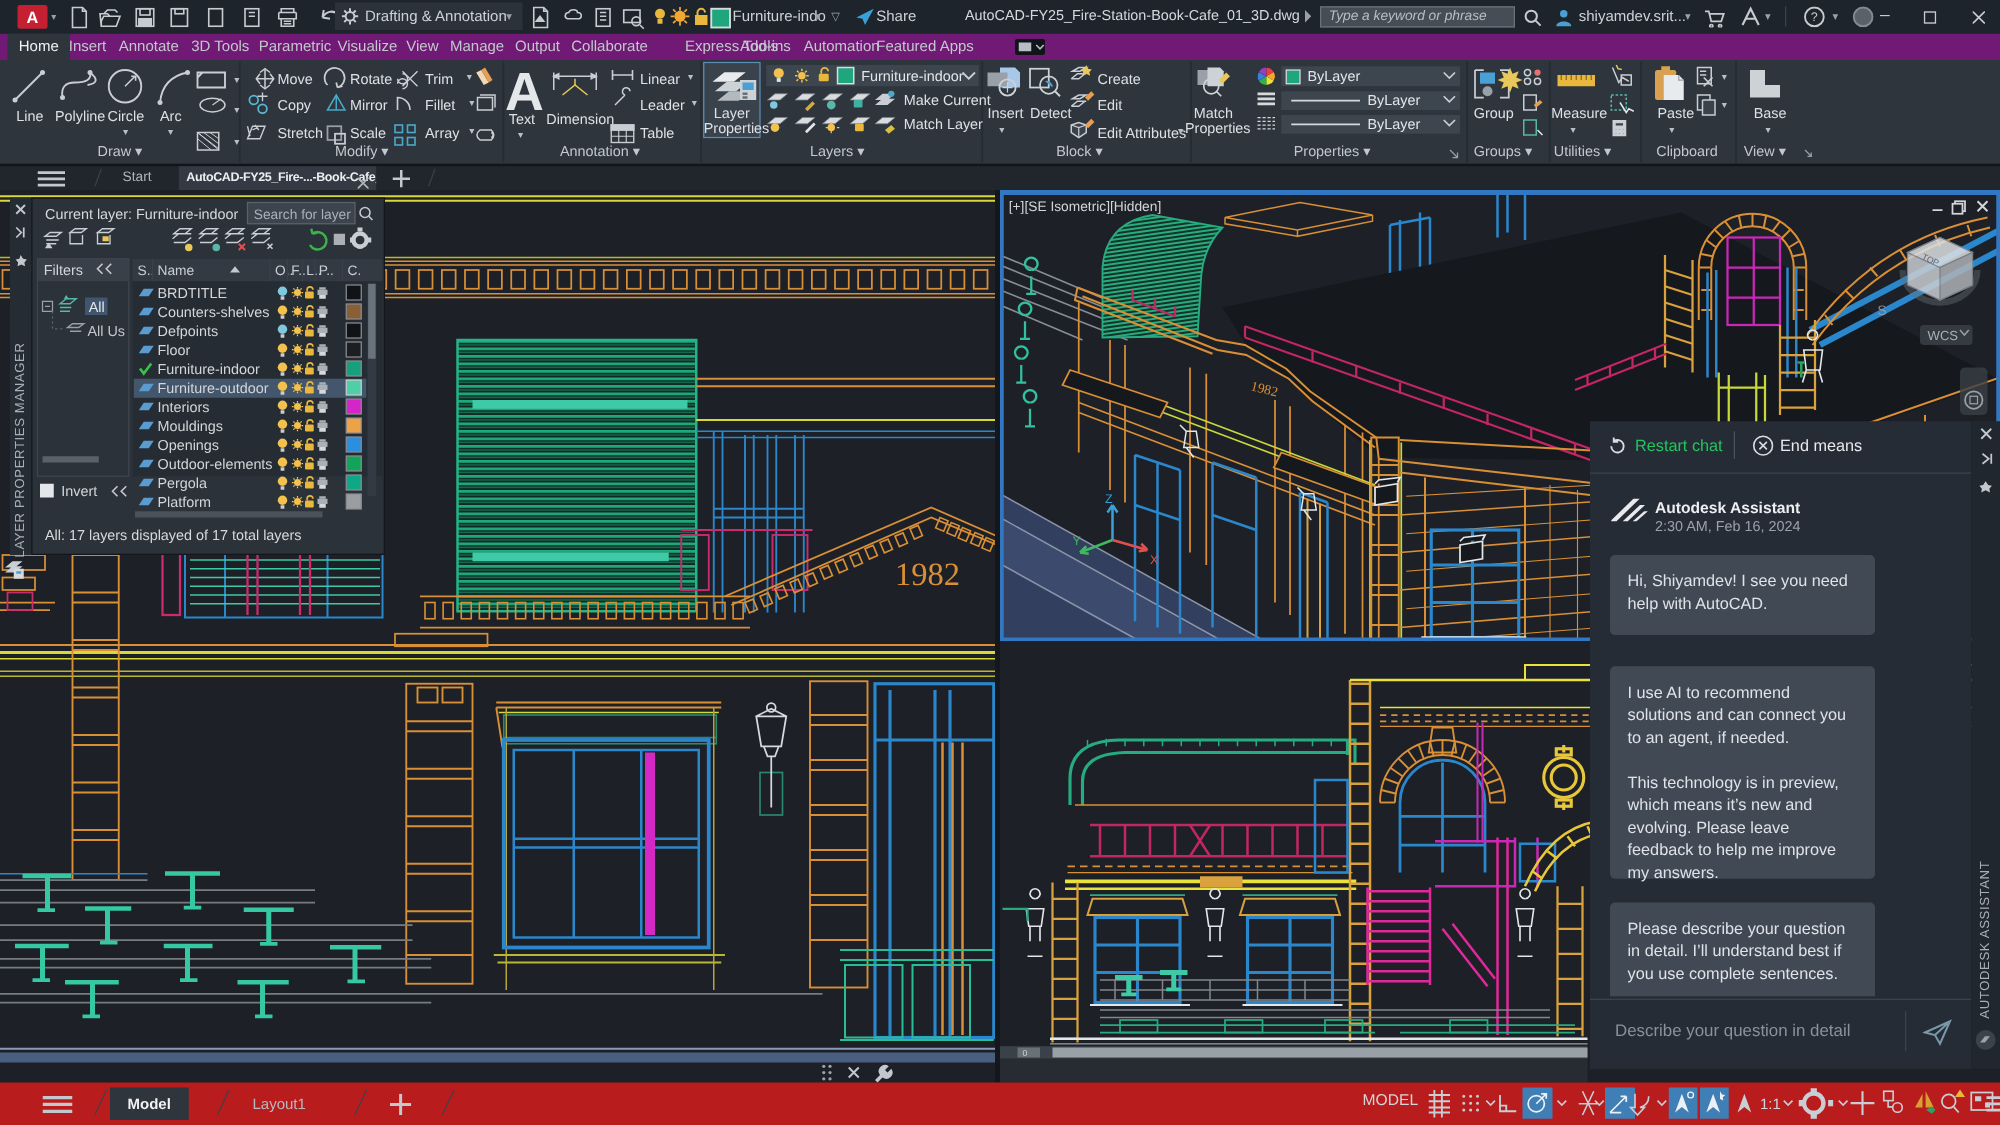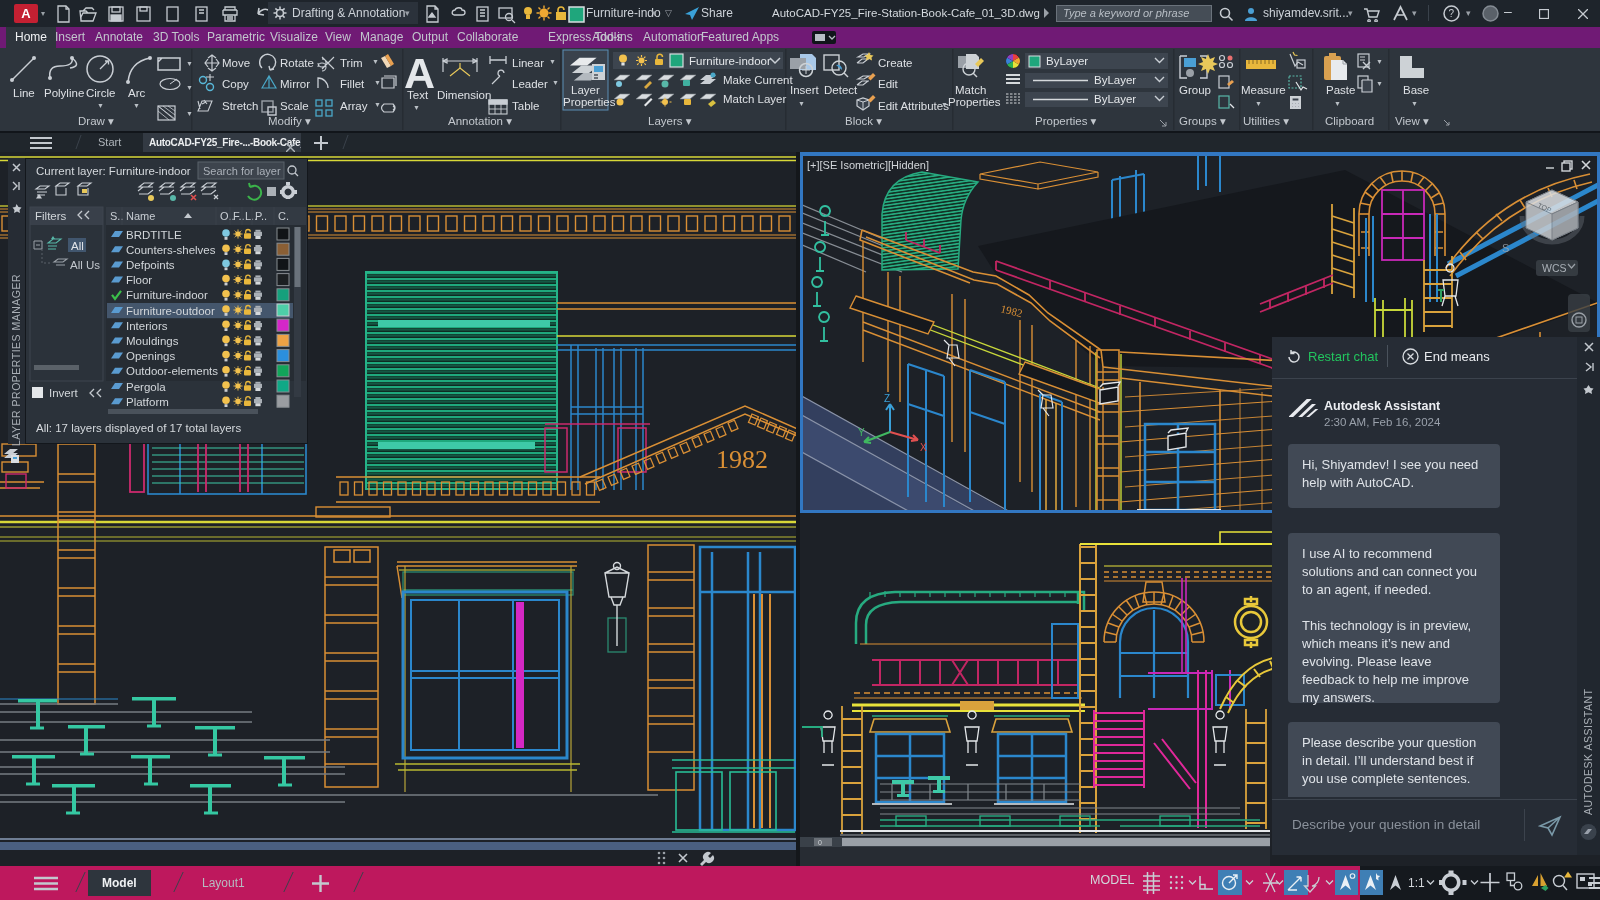--- a/index.html
+++ b/index.html
@@ -30,21 +30,21 @@
 #palstrip{position:absolute;left:0;top:0;width:17px;height:286px;background:#262c34;}
 #palbody{position:absolute;left:17px;top:0;width:283px;height:286px;background:#2b323a;border:1px solid #13171c;}
 .vtext{position:absolute;writing-mode:vertical-rl;transform:rotate(180deg);color:#aab0b7;font-size:10.5px;letter-spacing:0.5px;}
 
 #chat{position:absolute;left:1272px;top:185px;width:305px;height:518px;background:#262c35;}
 #chatstrip{position:absolute;left:1577px;top:185px;width:23px;height:518px;background:#21272f;}
 .bubble{position:absolute;left:16px;width:212px;background:#414955;border-radius:4px;color:#dfe3e8;font-size:13px;line-height:18px;padding:12px 14px;}
 
 #cmdbar{position:absolute;left:748px;top:696px;width:520px;height:19px;background:#c9cdd1;border-radius:2px;color:#4a4f55;font-size:12px;font-style:italic;line-height:19px;}
 
-#bottombar{position:absolute;top:866px;left:0;width:1360px;height:34px;background:#be185d;}
+#bottombar{position:absolute;top:866px;left:0;width:1600px;height:34px;background:#b91c1c;}
 .mtab{position:absolute;top:4px;height:26px;line-height:26px;font-size:12px;color:#b6bbc1;padding:0 14px;}
 .mtab.active{background:#2e353d;color:#f0f2f4;font-weight:bold;}
 </style>
 </head>
 <body>
 <div id="root">
   <div id="titlebar">
     <div id="alogo">A</div>
       <div class="tbtxt" style="position:absolute;left:41px;top:9px;font-size:8px;color:#9aa0a7;">▾</div>
     <svg class="abs" style="left:55px;top:4px" width="620" height="20" viewBox="0 0 620 20">

